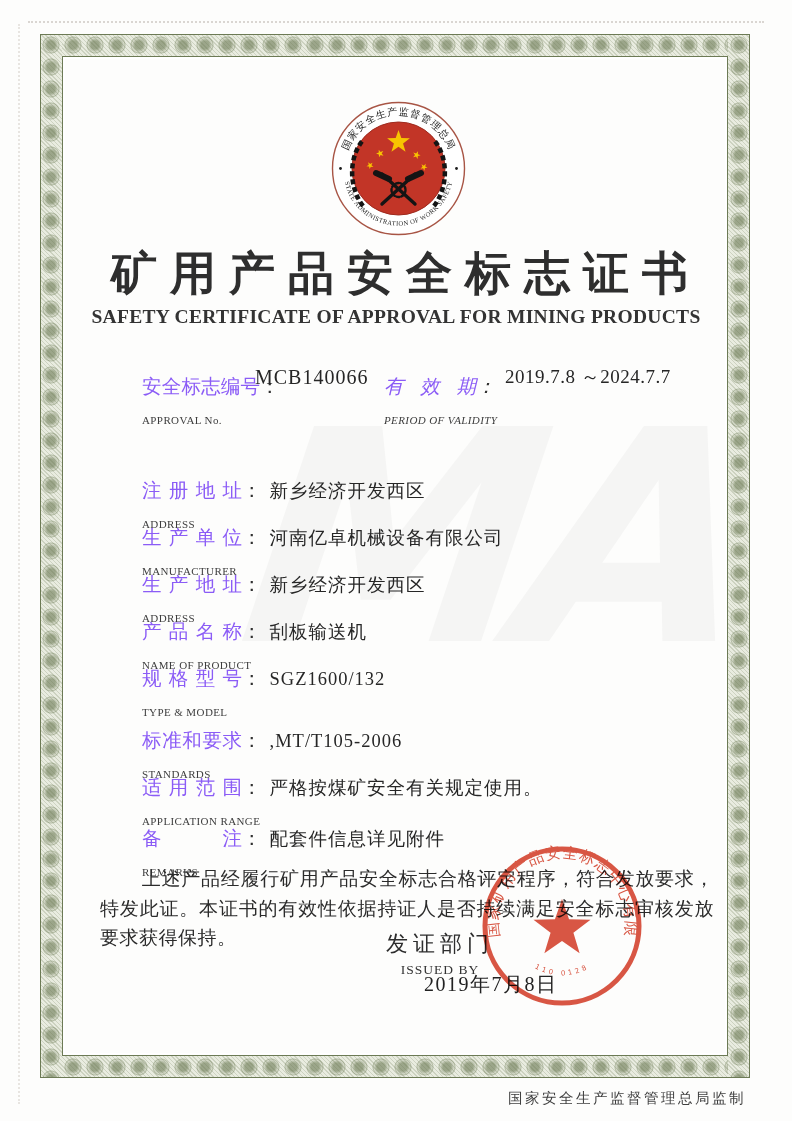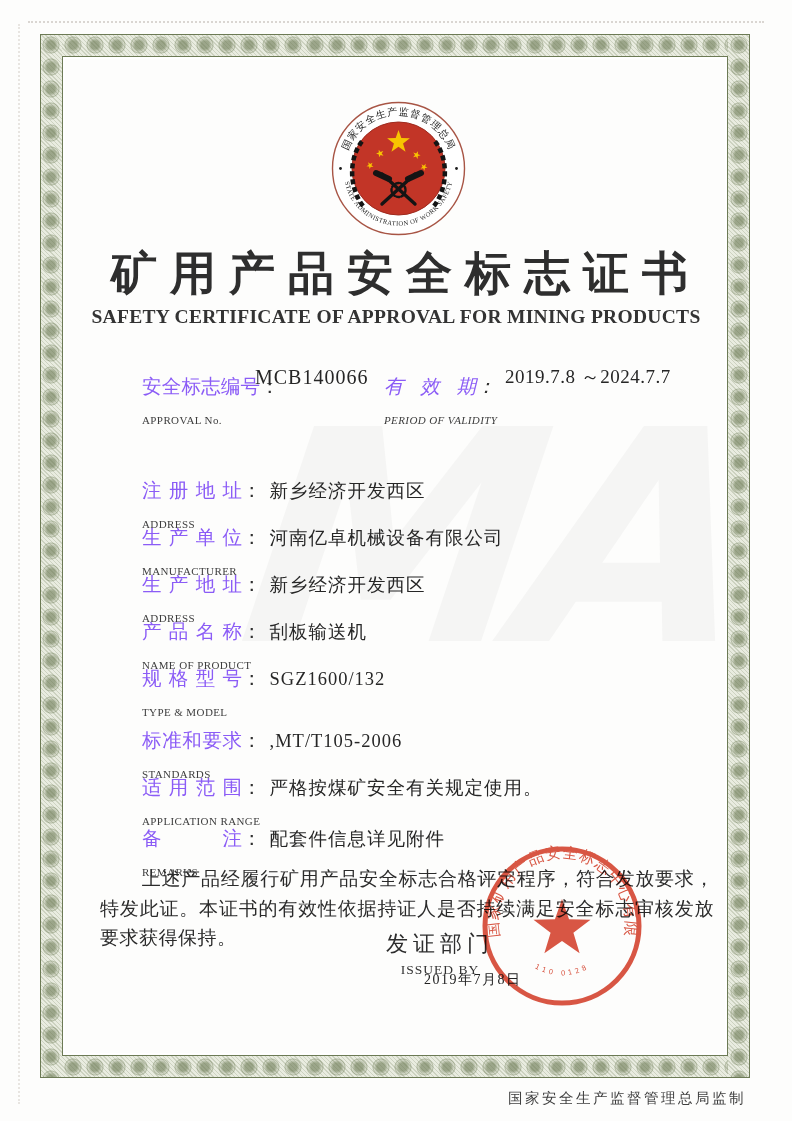--- a/index.html
+++ b/index.html
@@ -52,21 +52,21 @@
   .r0{top:413px}.r1{top:460px}.r2{top:507px}.r3{top:554px}.r4{top:601px}
   .r5{top:648px}.r6{top:710px}.r7{top:757px}.r8{top:808px}
 
   .declaration{position:absolute;left:100px;top:864px;width:614px;font-size:19px;line-height:29.5px;
     color:#2b2b2b;text-align:justify;text-indent:2.2em;letter-spacing:.5px;z-index:2;}
 
   .issued{position:absolute;left:372px;top:929px;width:136px;text-align:center;z-index:2;}
   .issued-zh{font-size:22px;letter-spacing:5px;color:#2d2d2d;}
   .issued-en{font-size:13.5px;letter-spacing:1px;color:#333;margin-top:3px;}
 
-  .issue-date{position:absolute;left:424px;top:971px;font-size:14px;color:#222;letter-spacing:1.5px;z-index:2;}
+  .issue-date{position:absolute;left:424px;top:971px;font-size:20px;color:#222;letter-spacing:1.5px;z-index:2;}
 
   .stamp{position:absolute;left:477px;top:841px;width:170px;height:170px;z-index:3;
     mix-blend-mode:multiply;opacity:.88;}
 
   .footer{position:absolute;right:46px;top:1089px;font-size:14.5px;letter-spacing:2.5px;color:#3f3f3f;}
 </style>
 </head>
 <body>
 
 <div class="page">

